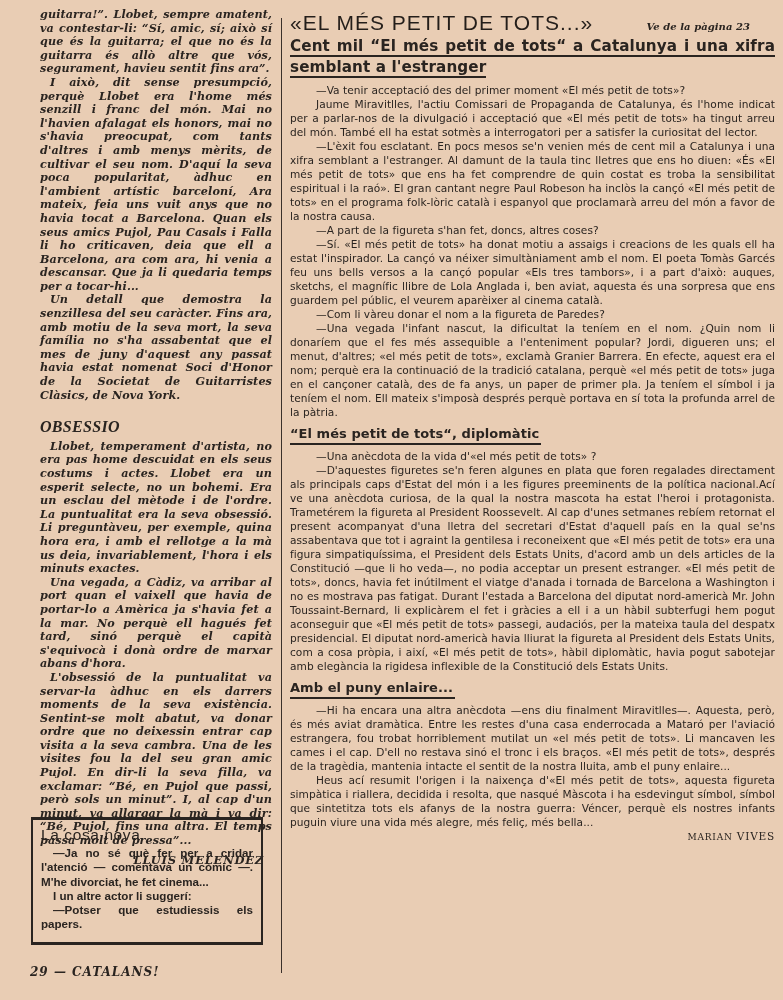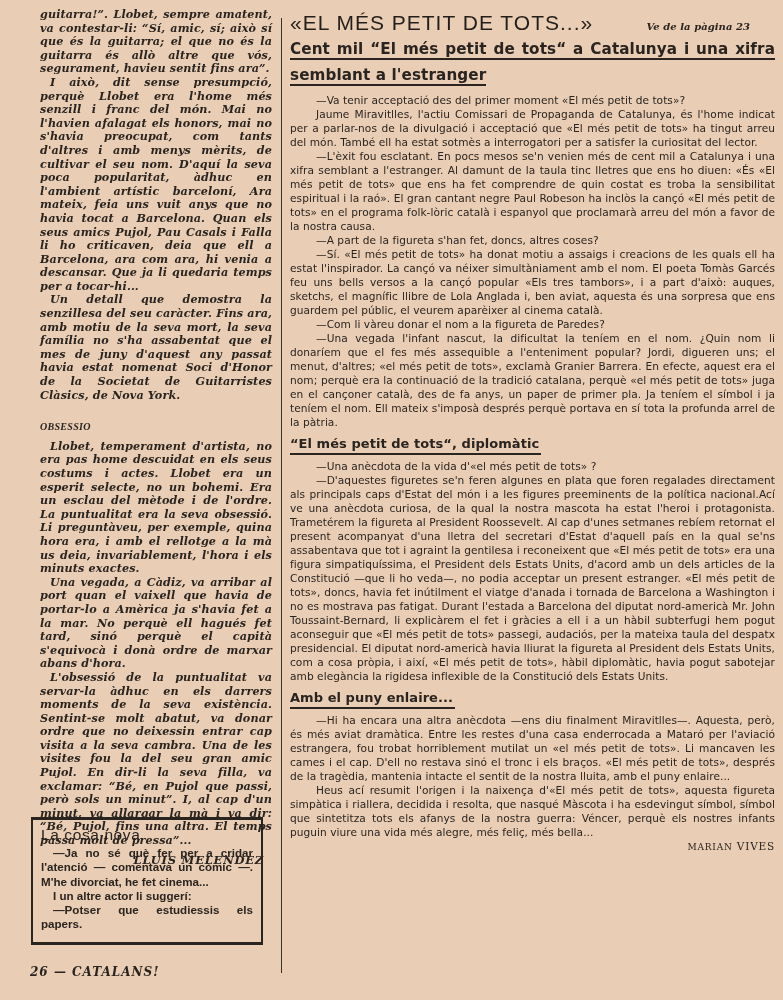--- a/index.html
+++ b/index.html
@@ -14,21 +14,21 @@
   .left-col {
     position:absolute; left:40px; top:8px; width:232px;
     font-family:"DejaVu Serif", serif; font-style:italic; font-weight:bold;
     font-size:11.2px; line-height:13.6px; letter-spacing:0.1px;
     text-align:justify;
   }
   .left-col p { margin:0; text-indent:10px; }
   .left-col p.noind { text-indent:0; }
   .left-col .section-head {
     margin:18px 0 6px 0; font-family:"Liberation Serif", serif; font-style:italic;
-    font-weight:bold; font-size:10px; letter-spacing:0.3px; text-indent:0;
+    font-weight:bold; font-size:16px; letter-spacing:0.3px; text-indent:0;
   }
   .left-col .byline { text-align:right; margin-top:6px; margin-right:8px; font-size:11.5px; letter-spacing:0.8px; text-indent:0;}
   .box {
     position:absolute; left:31px; top:817px; width:232px; height:128px;
     border-top:3px solid #2a2420; border-bottom:3px solid #2a2420;
     border-left:2px solid #2a2420; border-right:2px solid #2a2420;
     padding:8px 8px 4px 8px; box-sizing:border-box;
     font-family:"Liberation Sans", sans-serif; font-size:11.6px; line-height:14.2px; font-weight:bold;
   }
   .box h3 { margin:0 0 4px 0; font-size:15.5px; letter-spacing:0.6px; font-weight:normal; }
@@ -44,21 +44,21 @@
   .right-col {
     position:absolute; left:290px; top:16px; width:485px;
     font-family:"DejaVu Sans", sans-serif; font-size:10.6px; line-height:14px;
     text-align:justify; letter-spacing:0.05px;
   }
   .right-col p { margin:0; text-indent:26px; }
   .kicker-row { display:flex; justify-content:space-between; align-items:baseline; margin-bottom:2px; }
   .kicker { font-family:"Liberation Sans", sans-serif; font-size:21px; letter-spacing:1px; font-weight:normal; color:#241e1a; }
   .continued { font-family:"DejaVu Serif", serif; font-style:italic; font-weight:bold; font-size:10px; margin-right:25px; }
   .headline {
-    font-family:"DejaVu Sans", sans-serif; font-weight:bold; font-size:15.2px; line-height:26px;
+    font-family:"DejaVu Sans", sans-serif; font-weight:bold; font-size:15.2px; line-height:21px;
     margin:0 0 5px 0; letter-spacing:0.1px;
   }
   .headline span { border-bottom:2px solid #2a2420; }
   .subhead {
     font-family:"DejaVu Sans", sans-serif; font-weight:bold; font-size:13px; line-height:18px;
     margin:6px 0 4px 0; display:inline-block; border-bottom:2px solid #2a2420; padding-right:2px;
   }
   .sign { text-align:right; margin-right:45px; margin-top:2px; font-family:"DejaVu Serif", serif; letter-spacing:0.8px; font-size:10.5px; text-indent:0 !important; }
   .sign .sc { font-size:9px; }
 </style>
@@ -78,21 +78,21 @@
     <div class="byline">LLUIS MELENDEZ</div>
   </div>
 
   <div class="box">
     <h3>La cosa nova</h3>
     <p>—Ja no sé què fer per a cridar l'atenció — comentava un còmic —. M'he divorciat, he fet cinema...</p>
     <p>I un altre actor li suggerí:</p>
     <p>—Potser que estudiessis els papers.</p>
   </div>
 
-  <div class="footer">26 — CATALANS!</div>
+  <div class="footer">29 — CATALANS!</div>
 
   <div class="divider"></div>
 
   <div class="right-col">
     <div class="kicker-row">
       <span class="kicker">«EL MÉS PETIT DE TOTS...»</span>
       <span class="continued">Ve de la pàgina 23</span>
     </div>
     <div class="headline"><span>Cent mil “El més petit de tots“ a Catalunya i una xifra semblant a l'estranger</span></div>
 

